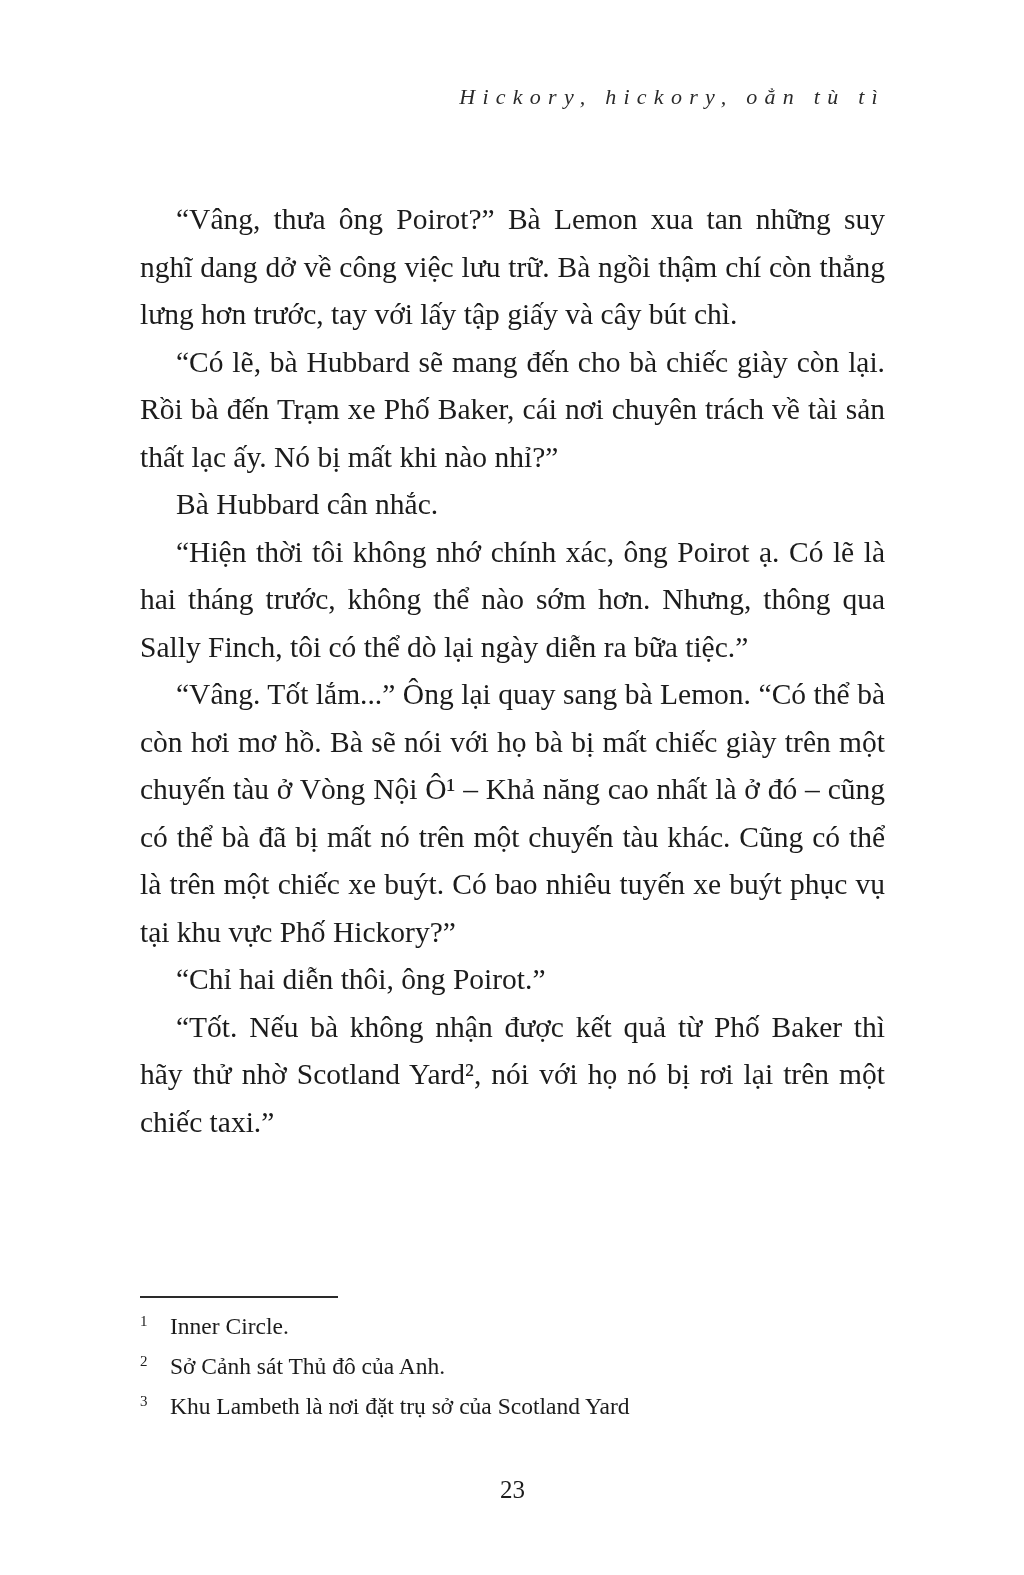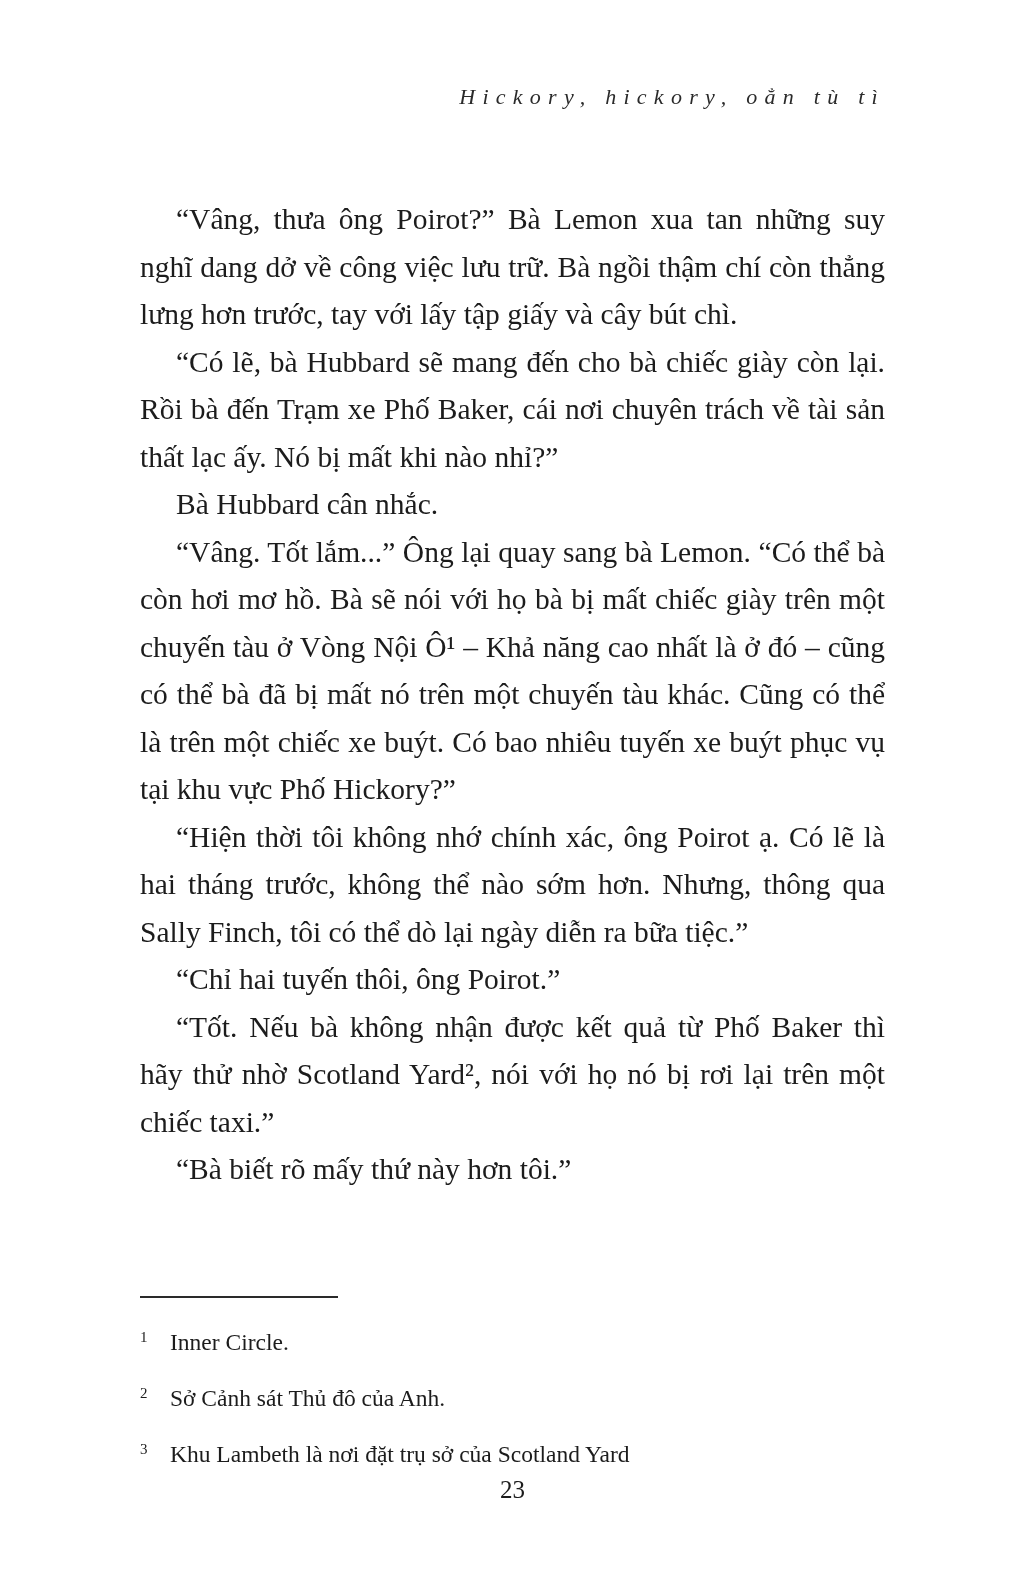--- a/index.html
+++ b/index.html
@@ -66,21 +66,20 @@
   .fn-marker {
     font-size: 15px;
     position: relative;
     top: -8px;
     width: 14px;
     flex: 0 0 14px;
     text-align: left;
   }
   .fn-text {
     padding-left: 16px;
-    margin-top: 16px;
   }
   .page-number {
     position: absolute;
     top: 1476px;
     left: 140px;
     width: 745px;
     text-align: center;
     font-size: 25px;
     color: #1c1c1c;
   }
@@ -93,31 +92,30 @@
   <div class="running-header">Hickory, hickory, oẳn tù tì</div>
 
   <div class="body-text">
 
       <p>“Vâng, thưa ông Poirot?” Bà Lemon xua tan những suy nghĩ dang dở về công việc lưu trữ. Bà ngồi thậm chí còn thẳng lưng hơn trước, tay với lấy tập giấy và cây bút chì.</p>
 
       <p>“Có lẽ, bà Hubbard sẽ mang đến cho bà chiếc giày còn lại. Rồi bà đến Trạm xe Phố Baker, cái nơi chuyên trách về tài sản thất lạc ấy. Nó bị mất khi nào nhỉ?”</p>
 
       <p>Bà Hubbard cân nhắc.</p>
 
+      <p>“Hiện thời tôi không nhớ chính xác, ông Poirot ạ. Có lẽ là hai tháng trước, không thể nào sớm hơn. Nhưng, thông qua Sally Finch, tôi có thể dò lại ngày diễn ra bữa tiệc.”</p>
+
       <p>“Vâng. Tốt lắm...” Ông lại quay sang bà Lemon. “Có thể bà còn hơi mơ hồ. Bà sẽ nói với họ bà bị mất chiếc giày trên một chuyến tàu ở Vòng Nội Ô¹ – Khả năng cao nhất là ở đó – cũng có thể bà đã bị mất nó trên một chuyến tàu khác. Cũng có thể là trên một chiếc xe buýt. Có bao nhiêu tuyến xe buýt phục vụ tại khu vực Phố Hickory?”</p>
 
-      <p>“Hiện thời tôi không nhớ chính xác, ông Poirot ạ. Có lẽ là hai tháng trước, không thể nào sớm hơn. Nhưng, thông qua Sally Finch, tôi có thể dò lại ngày diễn ra bữa tiệc.”</p>
-
-      <p>“Chỉ hai tuyến thôi, ông Poirot.”</p>
+      <p>“Chỉ hai diễn thôi, ông Poirot.”</p>
 
       <p>“Tốt. Nếu bà không nhận được kết quả từ Phố Baker thì hãy thử nhờ Scotland Yard², nói với họ nó bị rơi lại trên một chiếc taxi.”</p>
 
 
 
-      <p>“Bà biết rõ mấy thứ này hơn tôi.”</p>
     </div>
 
   <div class="footnotes">
     <div class="fn-rule"></div>
     <div>
 
         <p class="footnote">
           <span class="fn-marker">1</span>
           <span class="fn-text">Inner Circle.</span>
         </p>

